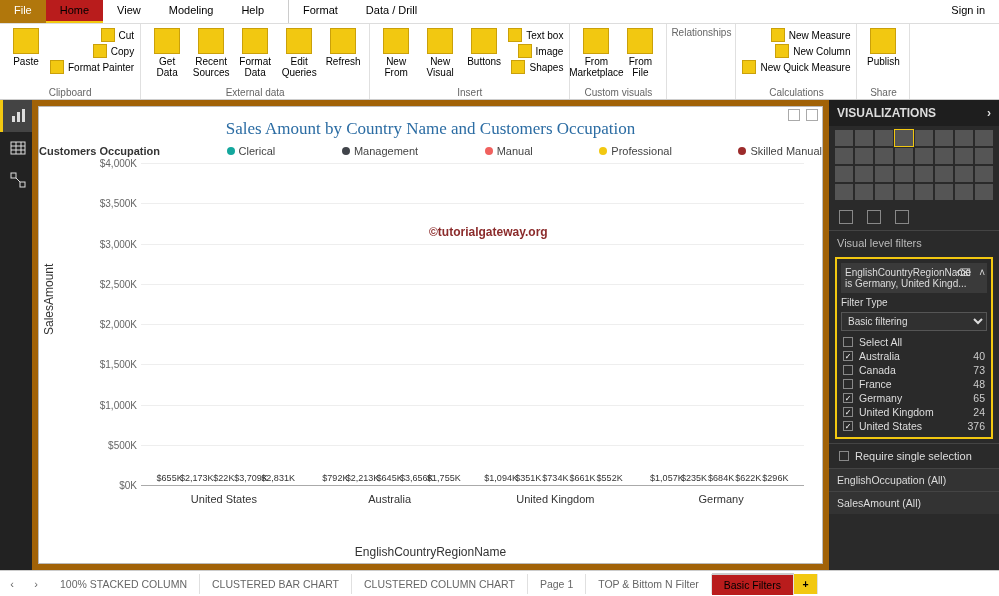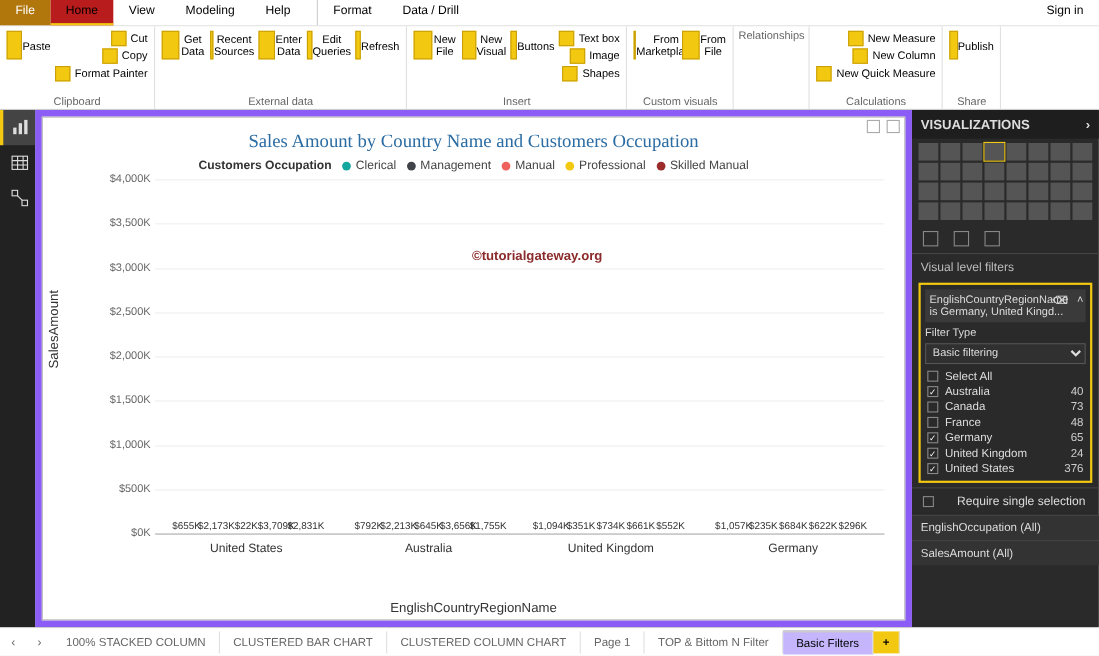--- a/index.html
+++ b/index.html
@@ -11,38 +11,38 @@
 .menubar .tab.file { background: #b1770c; color: #fff; }
 .menubar .tab.home { background: #b91c1c; border-bottom: 2px solid #f2c811; }
 .menubar .tab.sep { border-left: 1px solid #ccc; margin-left: 10px; padding-left: 14px; }
 .menubar .signin { margin-left: auto; padding: 4px 14px; }
 
 
 .ribbon { display: flex; background: #fff; border-bottom: 1px solid #ccc; height: 76px; }
 .ribbon-group { display: flex; flex-direction: column; border-right: 1px solid #e0e0e0; padding: 2px 4px 0 4px; }
 .ribbon-group-items { display: flex; flex: 1; align-items: flex-start; }
 .ribbon-group-label { text-align: center; color: #666; font-size: 10px; padding: 1px 0; }
-.rbtn-big { display: flex; flex-direction: row; align-items: center; width: 44px; padding: 2px 2px; cursor: pointer; }
+.rbtn-big { display: flex; flex-direction: column; align-items: center; width: 44px; padding: 2px 2px; cursor: pointer; }
 .rbtn-big .ric { width: 26px; height: 26px; background: #f2c811; border: 1px solid #caa00a; margin-bottom: 2px; }
 .rbtn-big .rlbl { font-size: 10px; text-align: center; line-height: 11px; }
 .rbtn-small-col { display: flex; flex-direction: column; gap: 2px; padding: 2px 2px; align-items: flex-end; }
 .rbtn-small { display: flex; align-items: center; gap: 4px; font-size: 10px; cursor: pointer; white-space: nowrap; }
 .rbtn-small .rics { width: 14px; height: 14px; background: #f2c811; border: 1px solid #caa00a; }
 
 
 .main { display: flex; height: 470px; background: #ccc; }
 .left-rail { width: 32px; background: #222; display: flex; flex-direction: column; }
 .left-rail .lbtn { width: 32px; height: 32px; display: flex; align-items: center; justify-content: center; color: #ddd; cursor: pointer; border-left: 3px solid transparent; }
 .left-rail .lbtn.active { background: #444; border-left-color: #f2c811; }
 .lbtn svg { width: 16px; height: 16px; fill: #ddd; }
 
-.canvas-wrap { flex: 1; background: #8b5cf6; position: relative; overflow: hidden; }
+.canvas-wrap { flex: 1; background: #a16207; position: relative; overflow: hidden; }
 .canvas { position: absolute; inset: 6px 6px 6px 6px; border: 1px solid #bbb; background: #fff; }
 .chart-title { text-align: center; font-family: Georgia, serif; color: #2b6ca3; font-size: 17px; margin-top: 12px; }
-.legend { display: flex; justify-content: center; gap: 10px; margin-top: 6px; font-size: 11px; color: #444; }
+.legend { display: flex; justify-content: space-between; gap: 10px; margin-top: 6px; font-size: 11px; color: #444; }
 .legend .ltitle { font-weight: bold; color: #333; }
 .legend .litem { display: flex; align-items: center; gap: 4px; }
 .legend .dot { width: 8px; height: 8px; border-radius: 50%; }
 .watermark { position: absolute; left: 390px; top: 118px; color: #8b2b2b; font-weight: bold; font-size: 12px; }
 
 .plot { position: absolute; left: 56px; right: 18px; top: 56px; bottom: 50px; }
 .ylabel { position: absolute; left: 10px; top: 50%; transform: rotate(-90deg) translateY(-50%); transform-origin: left top; font-size: 12px; color: #333; }
 .xlabel { position: absolute; left: 0; right: 0; bottom: 4px; text-align: center; font-size: 12px; color: #333; }
 .yaxis { position: absolute; left: 0; top: 0; bottom: 28px; width: 46px; }
 .ytick { position: absolute; right: 4px; font-size: 10px; color: #666; transform: translateY(-50%); }
@@ -76,26 +76,26 @@
 .frow { display: flex; align-items: center; gap: 6px; padding: 1px 2px; font-size: 10.5px; }
 .frow .cnt { margin-left: auto; color: #ccc; }
 .chk { width: 10px; height: 10px; border: 1px solid #888; display: inline-flex; align-items: center; justify-content: center; font-size: 8px; }
 .chk.on::after { content: "✓"; color: #fff; }
 .other-filter { padding: 5px 8px; background: #333; border-top: 1px solid #444; font-size: 10.5px; color: #ddd; }
 
 
 .page-tabs { display: flex; align-items: center; height: 26px; background: #fff; border-top: 1px solid #ccc; }
 .page-tabs .nav { width: 24px; text-align: center; color: #666; }
 .page-tab { padding: 4px 12px; border-right: 1px solid #e0e0e0; color: #666; font-size: 10.5px; text-transform: none; cursor: pointer; white-space: nowrap; }
-.page-tab.active { background: #c4b5fd; color: #000; border-top: 2px solid #ccc; }
+.page-tab.active { background: #b91c1c; color: #000; border-top: 2px solid #ccc; }
 .page-tab.add { background: #f2c811; color: #000; font-weight: bold; width: 24px; text-align: center; padding: 4px 0; }
 
 .corner-icons { position: absolute; top: 2px; right: 4px; display: flex; gap: 6px; }
 .corner-icons span { width: 12px; height: 12px; border: 1px solid #aaa; cursor: pointer; }
-.req-single { display:flex; align-items:center; gap:21px; padding:6px 10px; border-top:1px solid #444;}
+.req-single { display:flex; align-items:center; gap:6px; padding:6px 10px; border-top:1px solid #444;}
 </style>
 </head>
 <body>
 
 <div class="menubar">
   <div class="tab file">File</div>
   <div class="tab home">Home</div>
   <div class="tab">View</div>
   <div class="tab">Modeling</div>
   <div class="tab">Help</div>
@@ -134,39 +134,39 @@
       <div class="rbtn-big">
           <div class="ric"></div>
           <div class="rlbl">Get Data</div>
         </div>
       <div class="rbtn-big">
           <div class="ric"></div>
           <div class="rlbl">Recent Sources</div>
         </div>
       <div class="rbtn-big">
           <div class="ric"></div>
-          <div class="rlbl">Enter Data</div>
+          <div class="rlbl">Format Data</div>
         </div>
       <div class="rbtn-big">
           <div class="ric"></div>
           <div class="rlbl">Edit Queries</div>
         </div>
       <div class="rbtn-big">
           <div class="ric"></div>
           <div class="rlbl">Refresh</div>
         </div>
     </div>
     <div class="ribbon-group-label">External data</div>
   </div>
 
   <div class="ribbon-group">
     <div class="ribbon-group-items">
       <div class="rbtn-big">
           <div class="ric"></div>
-          <div class="rlbl">New File</div>
+          <div class="rlbl">New From</div>
         </div>
       <div class="rbtn-big">
           <div class="ric"></div>
           <div class="rlbl">New Visual</div>
         </div>
       <div class="rbtn-big">
           <div class="ric"></div>
           <div class="rlbl">Buttons</div>
         </div>
       <div class="rbtn-small-col">

